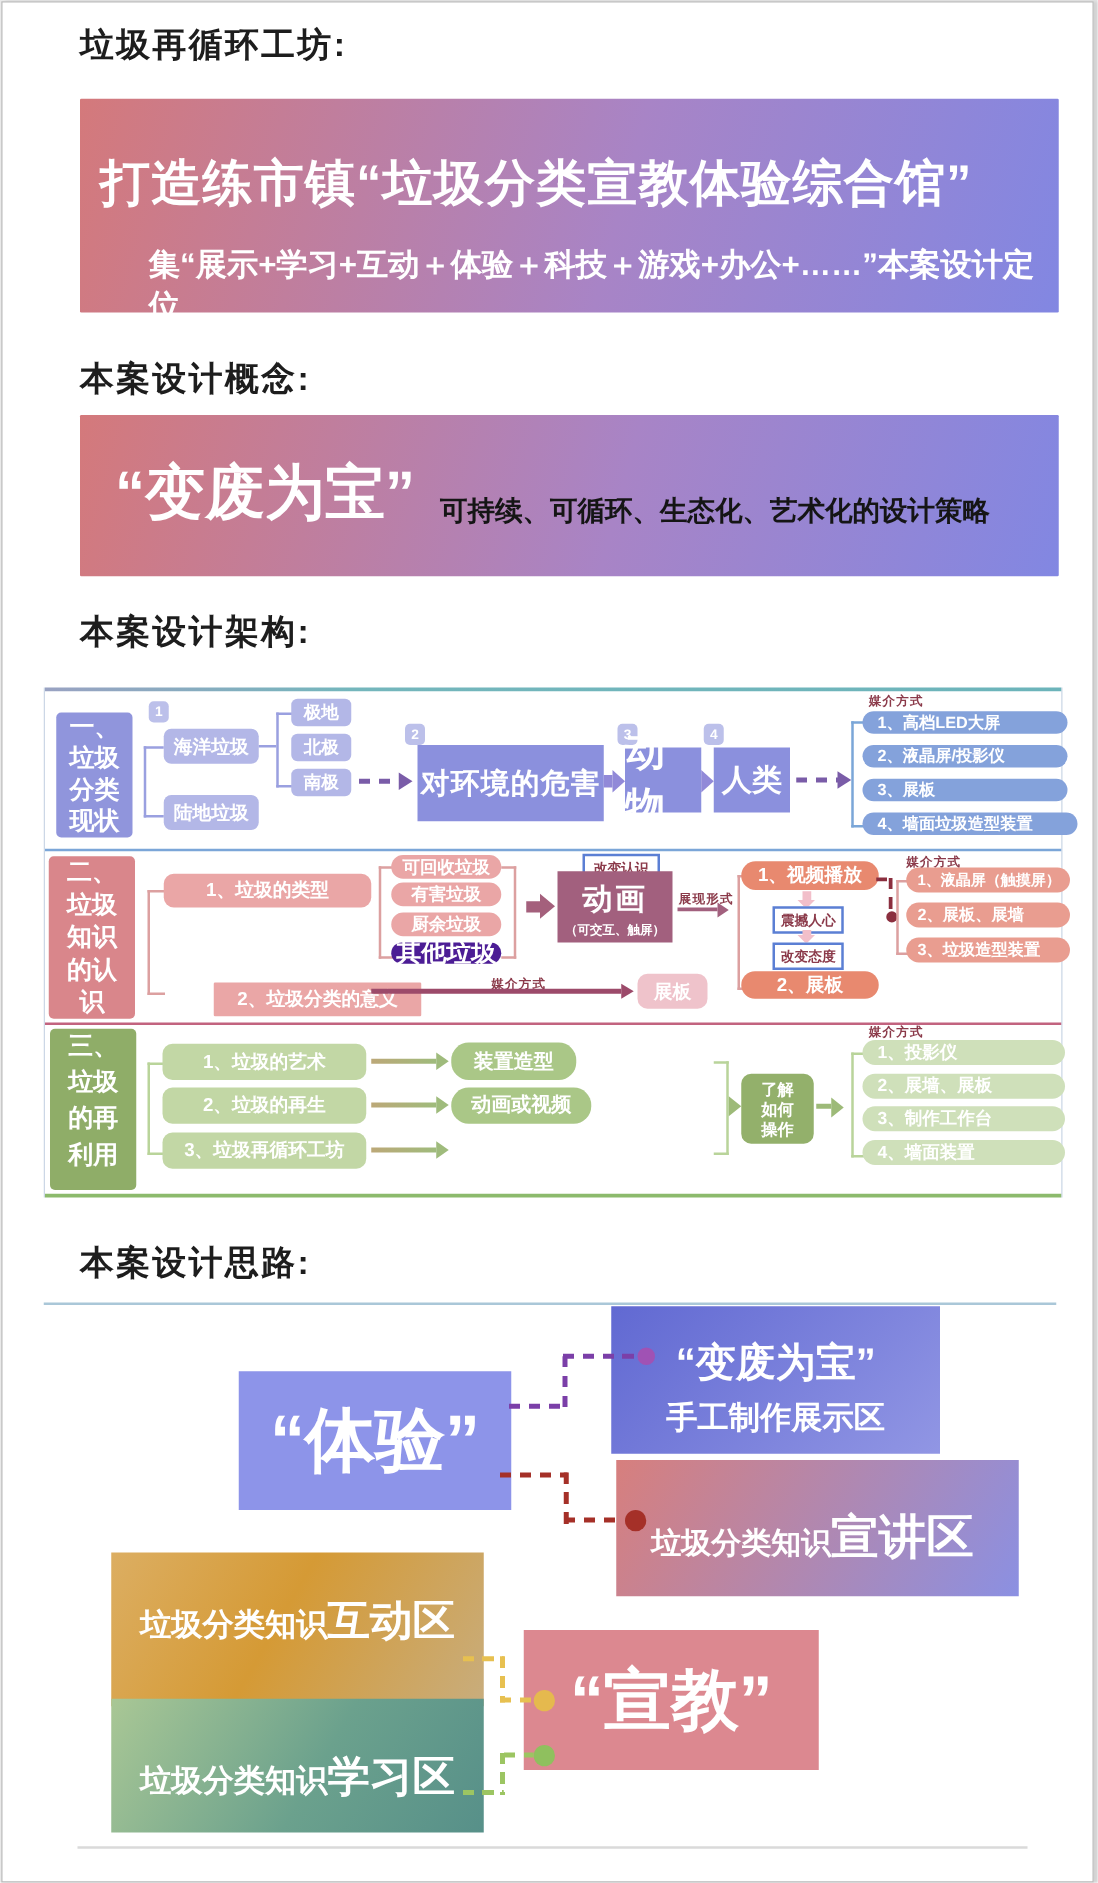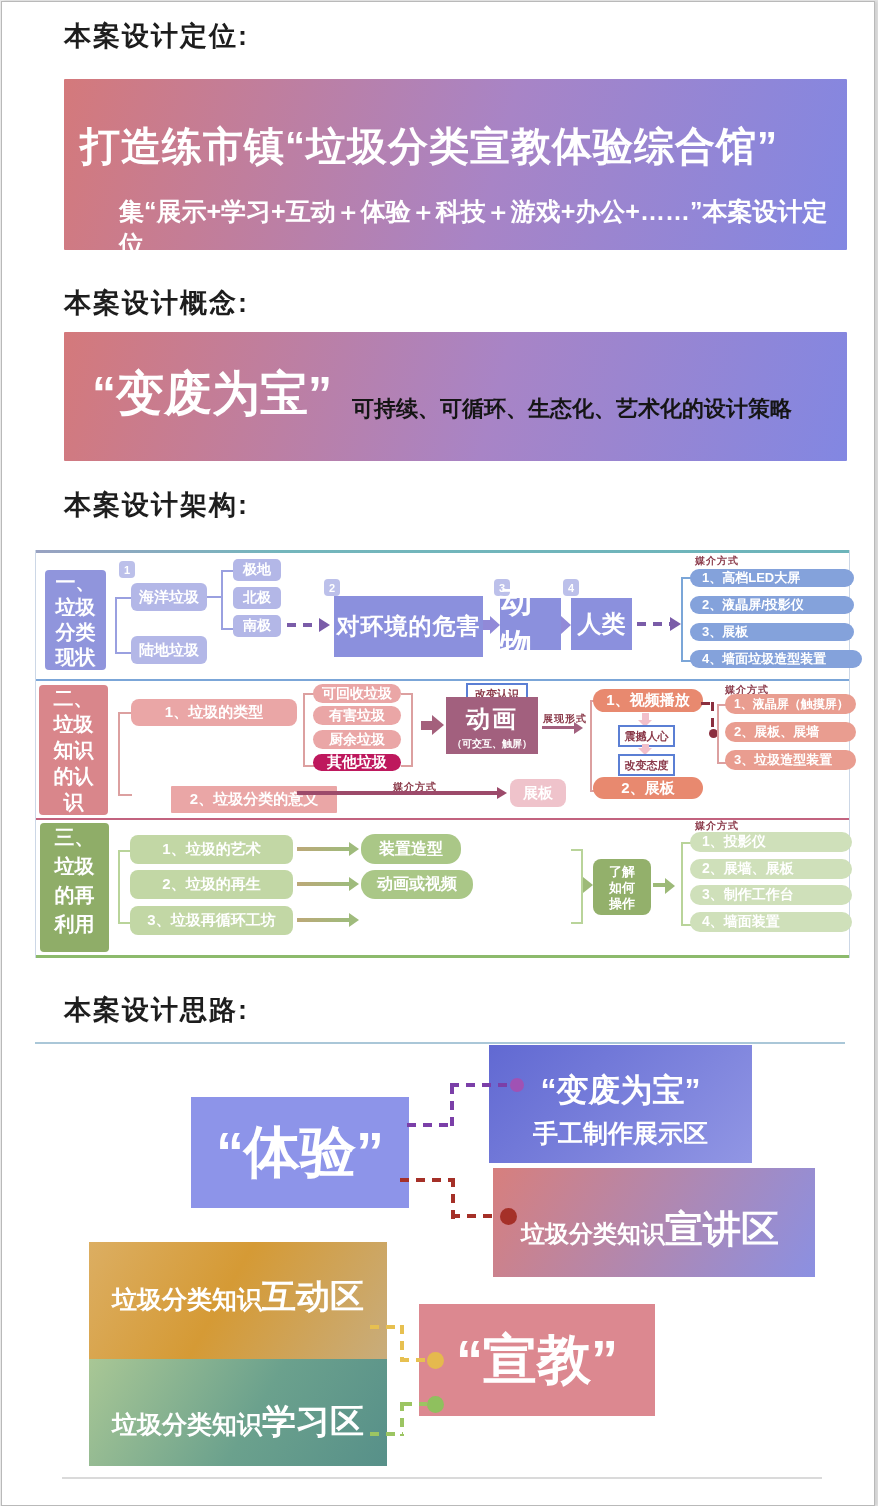--- a/index.html
+++ b/index.html
@@ -23,21 +23,21 @@
   .tri{width:0;height:0;}
   .mlabel{font-size:10px;font-weight:bold;color:#8b3a4a;letter-spacing:1px;}
   .wbox{background:#fff;border:2px solid #5b7fd4;color:#8b3a4a;font-size:11px;font-weight:bold;
         display:flex;align-items:center;justify-content:center;}
 </style>
 </head>
 <body>
 
 <div class="page">
 
-  <div class="abs hd" style="left:62px;top:16px;">本案设计定位:</div>
+  <div class="abs hd" style="left:62px;top:16px;">垃圾再循环工坊:</div>
 
   <div class="abs banner" style="left:62px;top:77px;width:783px;height:171px;">
     <div class="abs" style="left:16px;top:40px;width:760px;font-size:40px;font-weight:bold;color:#fff;letter-spacing:1px;">打造练市镇“垃圾分类宣教体验综合馆”</div>
     <div class="abs" style="left:55px;top:116px;width:720px;font-size:25px;font-weight:bold;color:#fff;">集“展示+学习+互动＋体验＋科技＋游戏+办公+……”本案设计定位</div>
   </div>
 
   <div class="abs hd" style="left:62px;top:283px;">本案设计概念:</div>
 
   <div class="abs banner" style="left:62px;top:330px;width:783px;height:129px;">
     <div class="abs" style="left:28px;top:30px;font-size:48px;font-weight:bold;color:#fff;">“变废为宝”</div>
@@ -96,21 +96,21 @@
 的认
 识</div>
     <div class="abs brL" style="left:82px;top:162px;width:12px;height:80px;color:#dca0a0;"></div>
     <div class="abs cbox" style="left:95px;top:149px;width:166px;height:27px;background:#eaa6a6;border-radius:8px;font-size:15px;font-weight:bold;">1、垃圾的类型</div>
     <div class="abs cbox" style="left:95px;top:236px;width:166px;height:27px;background:#eaa6a6;border-radius:1px;font-size:15px;font-weight:bold;margin-left:40px;">2、垃圾分类的意义</div>
 
     <div class="abs brL" style="left:267px;top:143px;width:10px;height:70px;color:#dca0a0;"></div>
     <div class="abs pillc" style="left:277px;top:134px;width:88px;height:19px;background:#eaa6a6;border-radius:10px;font-size:14px;font-weight:bold;">可回收垃圾</div>
     <div class="abs pillc" style="left:277px;top:156px;width:88px;height:19px;background:#eaa6a6;border-radius:10px;font-size:14px;font-weight:bold;">有害垃圾</div>
     <div class="abs pillc" style="left:277px;top:180px;width:88px;height:19px;background:#eaa6a6;border-radius:10px;font-size:14px;font-weight:bold;">厨余垃圾</div>
-    <div class="abs pillc" style="left:277px;top:204px;width:88px;height:17px;background:#be185d;border-radius:10px;font-size:15px;font-weight:bold;">其他垃圾</div>
+    <div class="abs pillc" style="left:277px;top:204px;width:88px;height:17px;background:#4c1d95;border-radius:10px;font-size:20px;font-weight:bold;">其他垃圾</div>
     <div class="abs brR" style="left:365px;top:143px;width:10px;height:70px;color:#dca0a0;"></div>
 
     <div class="abs" style="left:385px;top:171px;width:11px;height:9px;background:#a4607c;"></div>
     <div class="abs tri" style="left:396px;top:165px;border-top:10px solid transparent;border-bottom:10px solid transparent;border-left:12px solid #a4607c;"></div>
 
     <div class="abs wbox" style="left:430px;top:133px;width:58px;height:18px;">改变认识</div>
     <div class="abs" style="left:410px;top:147px;width:92px;height:57px;background:#a2607e;">
       <div style="text-align:center;margin-top:6px;font-size:24px;font-weight:bold;color:#fff;letter-spacing:2px;">动画</div>
       <div style="text-align:center;font-size:10px;font-weight:bold;color:#fff;margin-top:2px;">（可交互、触屏）</div>
     </div>

